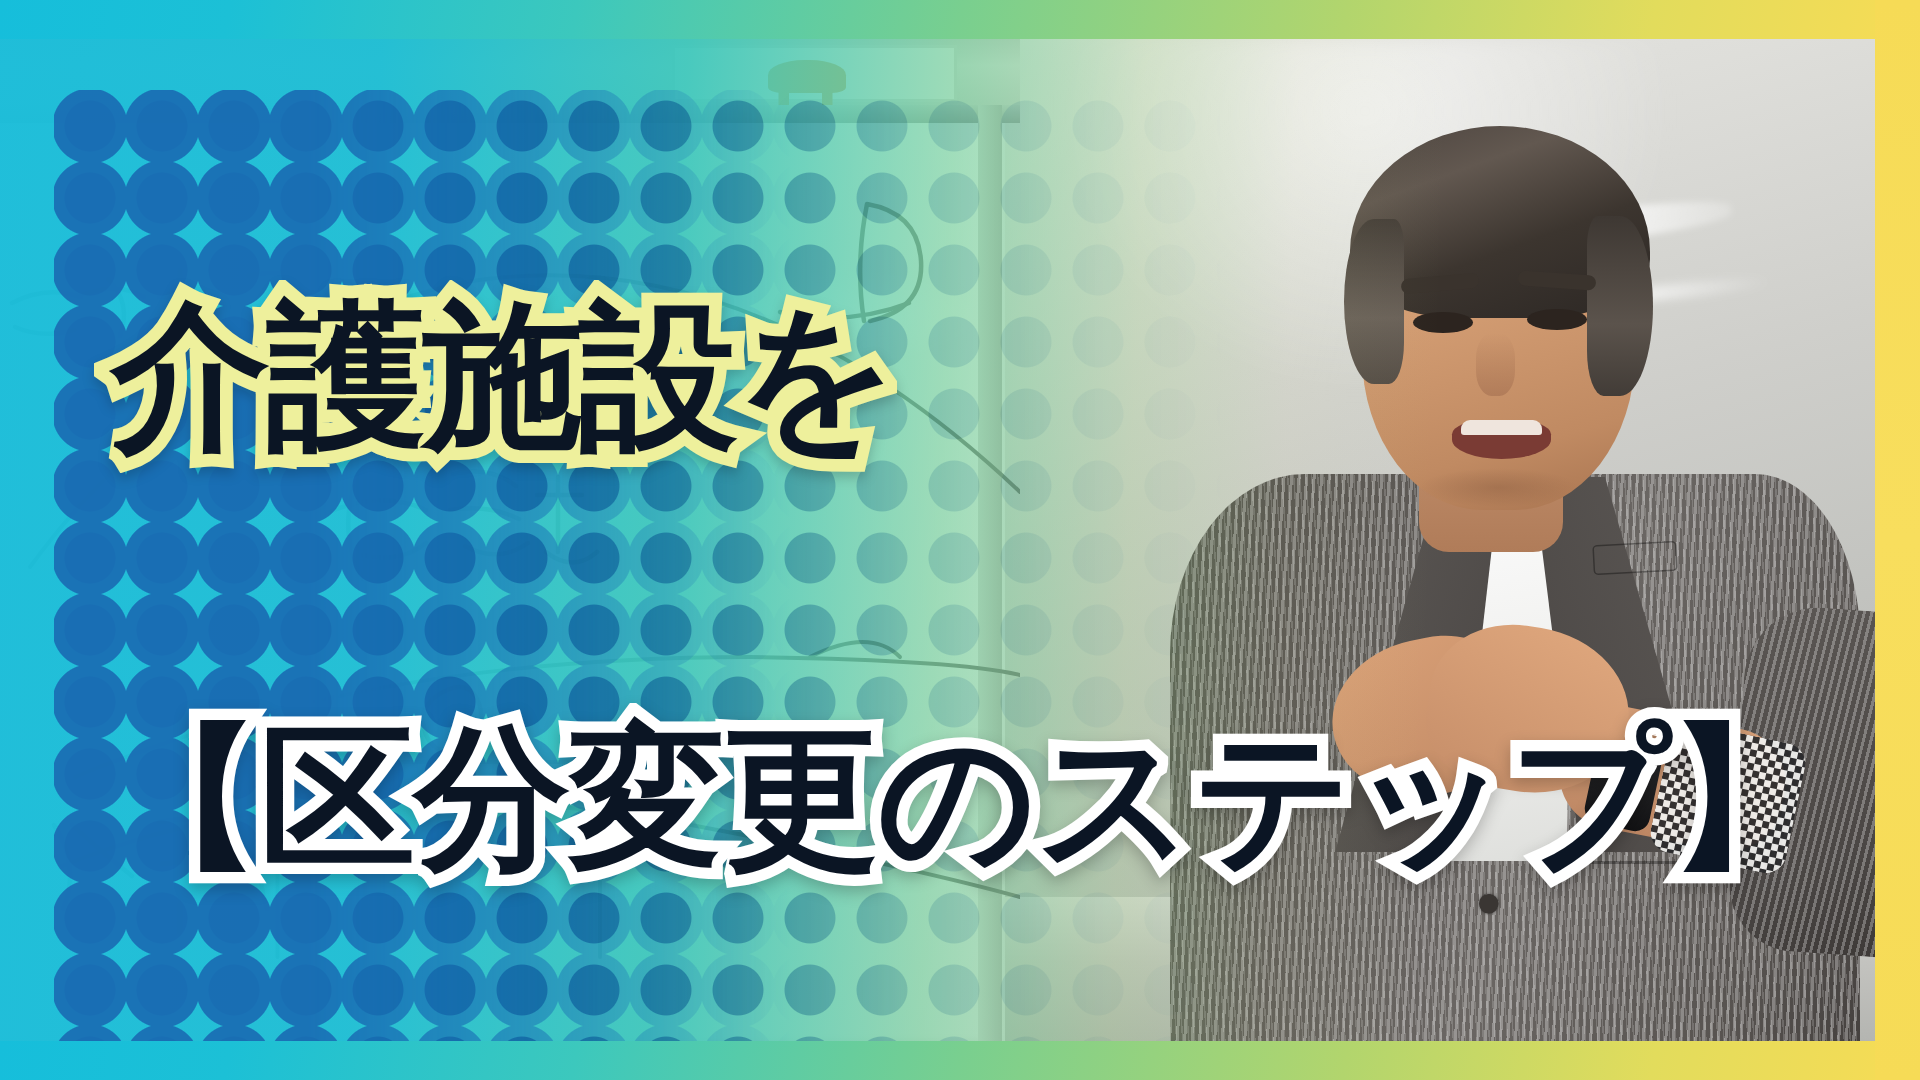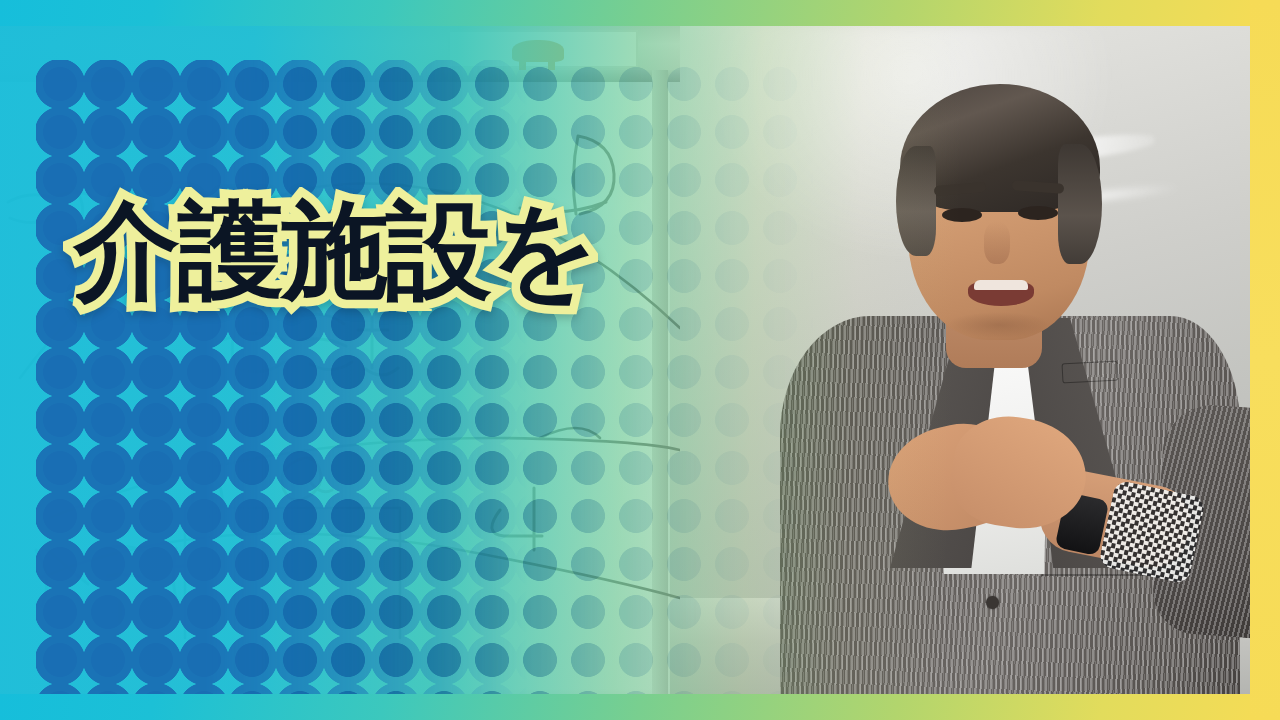--- a/index.html
+++ b/index.html
@@ -384,15 +384,16 @@
     <div class="dots"></div>
     <div class="dots-overscale"></div>
   </div>
 
   <div class="frame-top"></div>
   <div class="frame-bottom"></div>
   <div class="frame-right"></div>
 
   <div class="title-block">
     <div id="line1" class="tline yellow">介護施設を</div>
+    <div id="line3" class="tline white">【区分変更のステップ】</div>
   </div>
 
 </div>
 
 </body></html>

